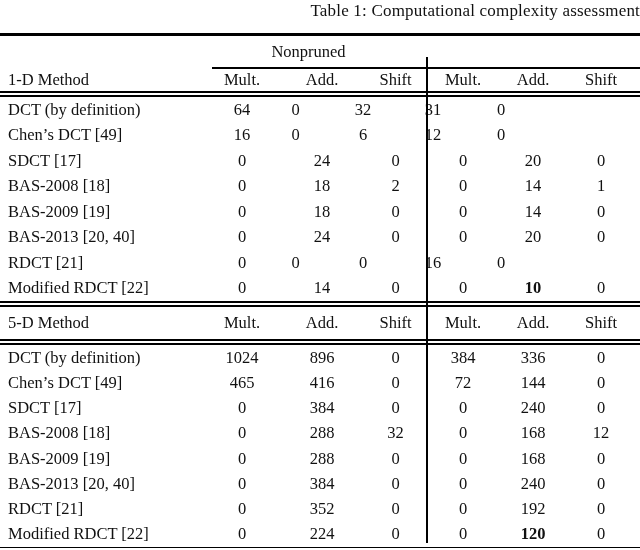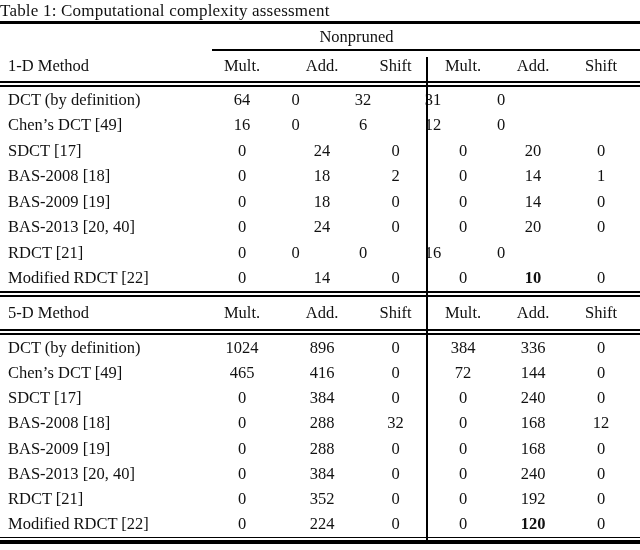--- a/index.html
+++ b/index.html
@@ -9,37 +9,37 @@
   .page {
     position: relative;
     width: 640px; height: 550px;
     background: #ffffff;
     color: #111111;
     font-family: "Liberation Serif", "DejaVu Serif", serif;
     font-size: 16.5px;
     overflow: hidden;
   }
   .title {
-    height: 21px;
+    height: 33px;
     line-height: 21px;
-    text-align: left;
+    text-align: right;
     font-size: 17px;
     letter-spacing: 0.2px;
   }
   
   .rule-top   { height: 3px; background: #000; }
   .cmidrule   { height: 2px; margin-left: 212px; background: #000; }
   .rule-double{ height: 6px; box-sizing: border-box;
                 border-top: 2px solid #000; border-bottom: 2px solid #000; }
   .rule-bottom{ height: 7px; box-sizing: border-box;
                 border-top: 1px solid #000; border-bottom: 4px solid #000; }
   
   .row { display: flex; align-items: center; }
-  .group-row  { height: 25px; padding-left: 48px; }
-  .header-row { height: 30px; }
+  .group-row  { height: 31px; }
+  .header-row { height: 22px; }
   .header-row-2d { height: 32px; }
   #rows-1d .data-row { height: 25.5px; }
   #rows-2d .data-row { height: 25.25px; }
   .cell { box-sizing: border-box; white-space: nowrap; }
   .c-m { width: 212px; padding-left: 8px; text-align: left; }
   .c2  { width: 60px;  text-align: center; }
   .c3  { width: 100px; text-align: center; }
   .c4  { width: 55px;  text-align: center; padding-right: 8px; }
   .c5  { width: 72px;  text-align: center; }
   .c6  { width: 68px;  text-align: center; }

